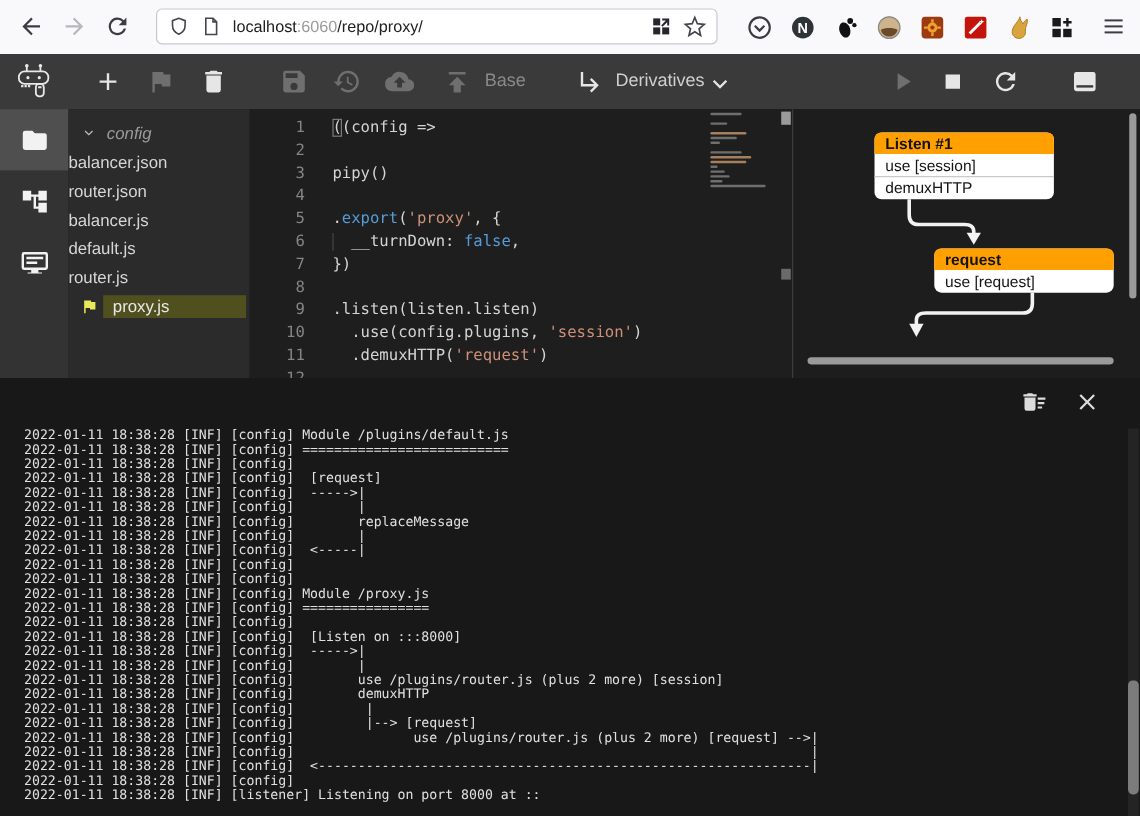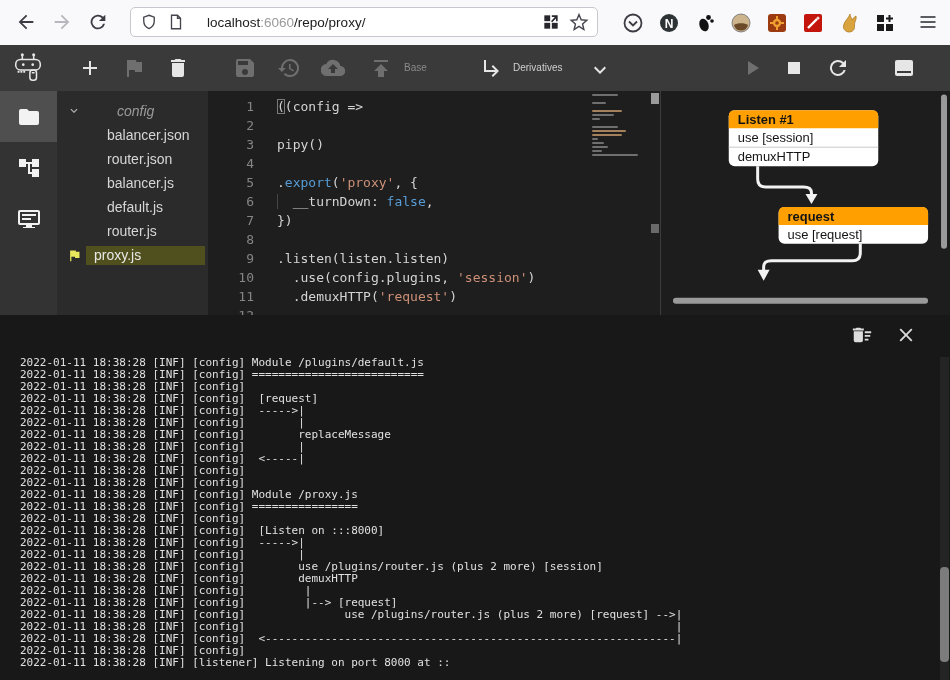--- a/index.html
+++ b/index.html
@@ -3,49 +3,49 @@
 <meta charset="utf-8">
 <style>
   html,body{margin:0;padding:0;background:#fff;}
   #screen{position:relative;width:950px;height:680px;overflow:hidden;background:#1e1e1e;font-family:"Liberation Sans",sans-serif;-webkit-font-smoothing:antialiased;}
   
   .browser{position:absolute;top:0;left:0;width:950px;height:45px;background:#f9f9fb;border-bottom:1px solid #d4d4d8;}
   .navbtn{position:absolute;top:9px;width:28px;height:28px;border:none;background:none;padding:2px;cursor:pointer;}
   .navbtn svg{width:22px;height:22px;}
   .urlbar{position:absolute;left:130px;top:7px;width:468px;height:30px;background:#ffffff;border:1px solid #c7c7cf;border-radius:5px;display:flex;align-items:center;box-sizing:border-box;}
   .urlbar .uicon{width:18px;height:18px;margin-left:9px;flex:none;}
-  .urltext{margin-left:22px;font-size:13.5px;white-space:nowrap;flex:1;overflow:hidden;}
+  .urltext{margin-left:9px;font-size:13.5px;white-space:nowrap;flex:1;overflow:hidden;}
   .u-host,.u-path{color:#202020;}
   .u-port{color:#9a9a9a;}
   .urlbar .ricon{width:20px;height:20px;margin-right:8px;flex:none;cursor:pointer;}
   .extrow{position:absolute;left:622px;top:11px;height:24px;display:flex;gap:14px;align-items:center;}
   .ext{width:22px;height:22px;cursor:pointer;}
   .ext svg{width:22px;height:22px;}
   .hamb{position:absolute;left:918px;top:12px;width:20px;height:20px;cursor:pointer;}
   
   .toolbar{position:absolute;top:45px;left:0;width:950px;height:46px;background:#3a3a3a;}
   .logo{position:absolute;left:11px;top:6px;width:34px;height:34px;}
   .tb-btn{position:absolute;top:11px;width:24px;height:24px;border:none;background:none;padding:0;cursor:pointer;}
   .tb-btn svg{width:24px;height:24px;display:block;}
   .tb-on{fill:#e6e6e6;}
   .tb-off{fill:#6f6f6f;}
-  .tb-label{position:absolute;top:14px;font-size:10px;line-height:18px;}
+  .tb-label{position:absolute;top:14px;font-size:15px;line-height:18px;}
   .lbl-off{color:#8a8a8a;}
   .lbl-on{color:#cfcfcf;}
   
   .rail{position:absolute;top:91px;left:0;width:57px;height:224px;background:#333333;}
   .rail-item{width:57px;height:51px;display:flex;align-items:center;justify-content:center;cursor:pointer;}
   .rail-item.active{background:#4f4f4f;}
   .rail-item svg{width:24px;height:24px;fill:#f2f2f2;}
   
   .tree{position:absolute;top:91px;left:57px;width:151px;height:224px;background:#2b2b2b;padding-top:8px;box-sizing:border-box;overflow:hidden;}
   .tree-row{height:24px;display:flex;align-items:center;font-size:14px;color:#d6d6d6;cursor:pointer;white-space:nowrap;}
   .tree-chev{width:12px;height:12px;margin-left:11px;margin-right:9px;flex:none;}
-  .tree-group-label{font-style:italic;color:#9a9a9a;margin-left:28px;}
-  .tree-file{padding-left:50px;}
+  .tree-group-label{font-style:italic;color:#9a9a9a;}
+  .tree-file{}
   .tree-flag{width:15px;height:15px;margin-left:10px;margin-right:4px;flex:none;}
   .tree-sel-label{background:#50501e;color:#e8e8e8;padding:1px 8px 2px 8px;flex:1;margin-right:3px;}
   
   .editor{position:absolute;top:91px;left:208px;width:452px;height:224px;background:#1e1e1e;overflow:hidden;cursor:text;}
   .codepad{padding-top:6px;}
   .cl{display:flex;height:19px;line-height:19px;font-family:"DejaVu Sans Mono",monospace;font-size:13px;}
   .ln{width:46px;text-align:right;color:#858585;flex:none;user-select:none;}
   .ct{padding-left:23px;white-space:pre;color:#d4d4d4;}
   .tk-keyword{color:#569cd6;text-align:center;}
   .tk-string{color:#ce9178;}

